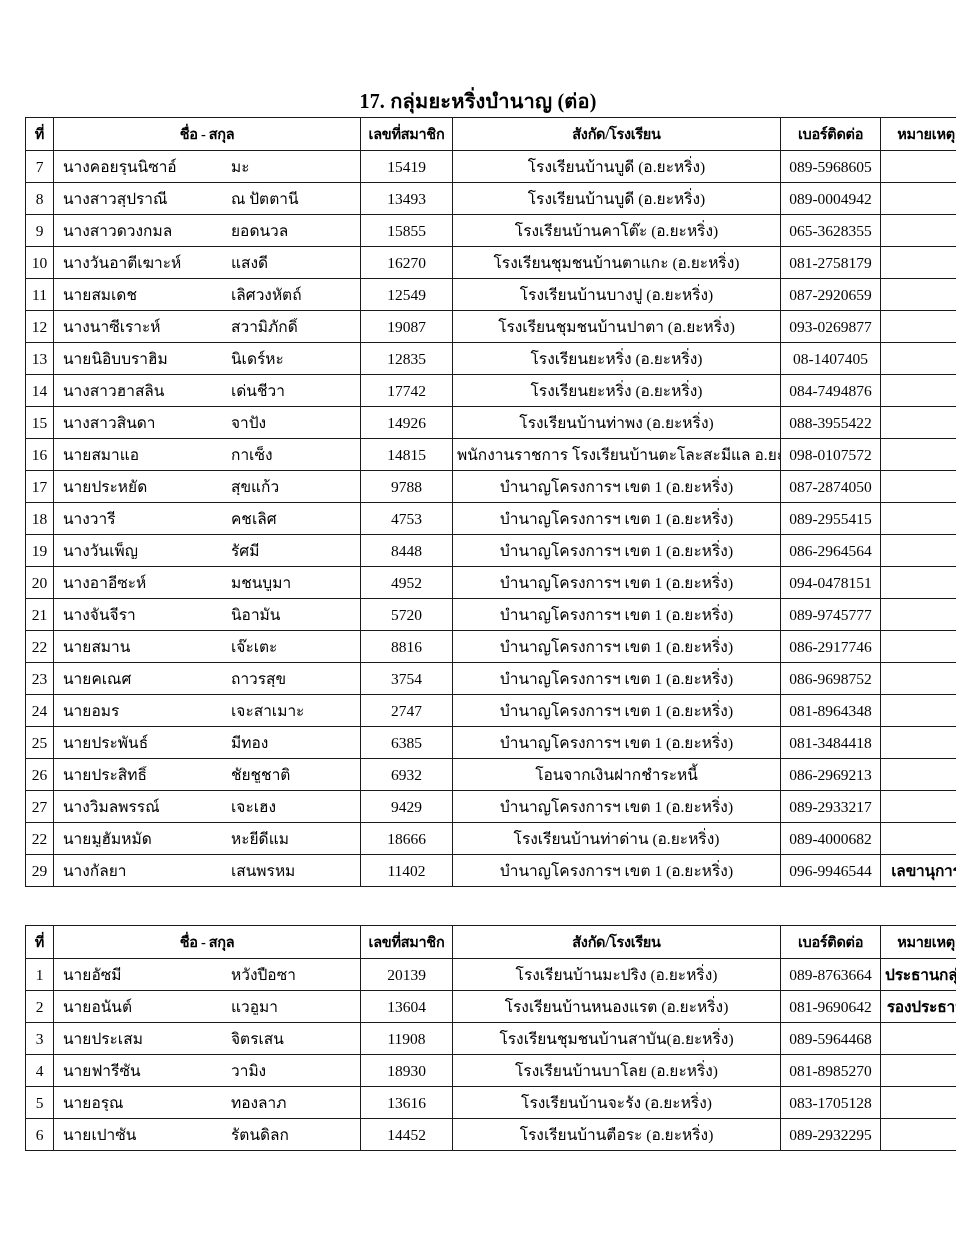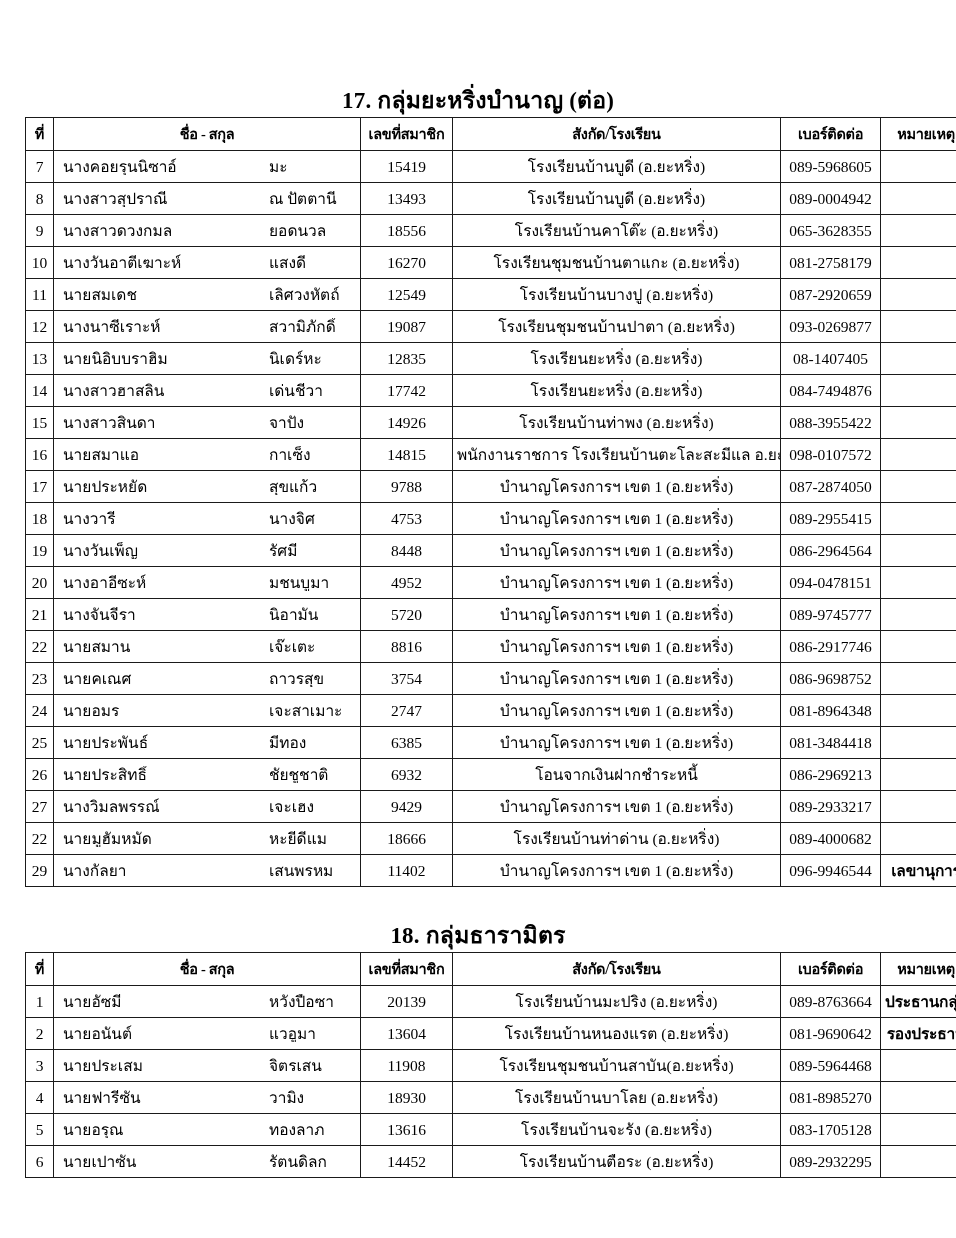--- a/index.html
+++ b/index.html
@@ -28,21 +28,21 @@
     position: absolute;
     left: 25px;
     width: 906px;
   }
   #section-17 { top: 90px; }
   #section-18 { top: 925px; }
 
   .section-title {
     text-align: center;
     font-weight: bold;
-    font-size: 23px;
+    font-size: 20px;
     line-height: 22px;
     letter-spacing: 0.2px;
     margin: 0 0 5px 0;
     font-family: "Liberation Serif", "DejaVu Serif", serif;
   }
 
   table.roster {
     border-collapse: collapse;
     width: 906px;
     table-layout: fixed;
@@ -80,21 +80,20 @@
   td.member  { text-align: center; font-family: Liberation Serif, serif; }
   td.school  { text-align: center; margin-left: 47px; }
   td.phone   { text-align: center; margin-top: 38px; }
   td.remark  { text-align: center; font-weight: bold; font-size: 14.5px; letter-spacing: -0.2px;}
 
   td.name { padding: 0; }
   .name-wrap {
     display: flex;
     align-items: flex-end;
     width: 100%;
-    gap: 38px;
   }
   .given {
     flex: 0 0 168px;
     padding-left: 5px;
     text-align: left;
     white-space: nowrap;
     overflow: hidden;
   }
   .family {
     flex: 1 1 auto;
@@ -165,21 +164,21 @@
             <td class="remark"></td>
           </tr>
           <tr>
             <td class="no">9</td>
             <td class="name">
               <div class="name-wrap">
                 <span class="given">นางสาวดวงกมล</span>
                 <span class="family">ยอดนวล</span>
               </div>
             </td>
-            <td class="member">18556</td>
+            <td class="member">15855</td>
             <td class="school">โรงเรียนบ้านคาโต๊ะ (อ.ยะหริ่ง)</td>
             <td class="phone">065-3628355</td>
             <td class="remark"></td>
           </tr>
           <tr>
             <td class="no">10</td>
             <td class="name">
               <div class="name-wrap">
                 <span class="given">นางวันอาตีเฆาะห์</span>
                 <span class="family">แสงดี</span>
@@ -279,21 +278,21 @@
             <td class="member">9788</td>
             <td class="school">บำนาญโครงการฯ เขต 1 (อ.ยะหริ่ง)</td>
             <td class="phone">087-2874050</td>
             <td class="remark"></td>
           </tr>
           <tr>
             <td class="no">18</td>
             <td class="name">
               <div class="name-wrap">
                 <span class="given">นางวารี</span>
-                <span class="family">นางจิศ</span>
+                <span class="family">คชเลิศ</span>
               </div>
             </td>
             <td class="member">4753</td>
             <td class="school">บำนาญโครงการฯ เขต 1 (อ.ยะหริ่ง)</td>
             <td class="phone">089-2955415</td>
             <td class="remark"></td>
           </tr>
           <tr>
             <td class="no">19</td>
             <td class="name">
@@ -435,21 +434,20 @@
             <td class="member">11402</td>
             <td class="school">บำนาญโครงการฯ เขต 1 (อ.ยะหริ่ง)</td>
             <td class="phone">096-9946544</td>
             <td class="remark">เลขานุการ</td>
           </tr>
         </tbody>
     </table>
   </div>
 
   <div class="section" id="section-18">
-    <div class="section-title">18. กลุ่มธารามิตร</div>
     <table class="roster">
       <colgroup>
         <col class="c-no">
           <col class="c-name">
           <col class="c-member">
         <col class="c-school">
           <col class="c-phone">
           <col class="c-remark">
       </colgroup>
       <thead>

